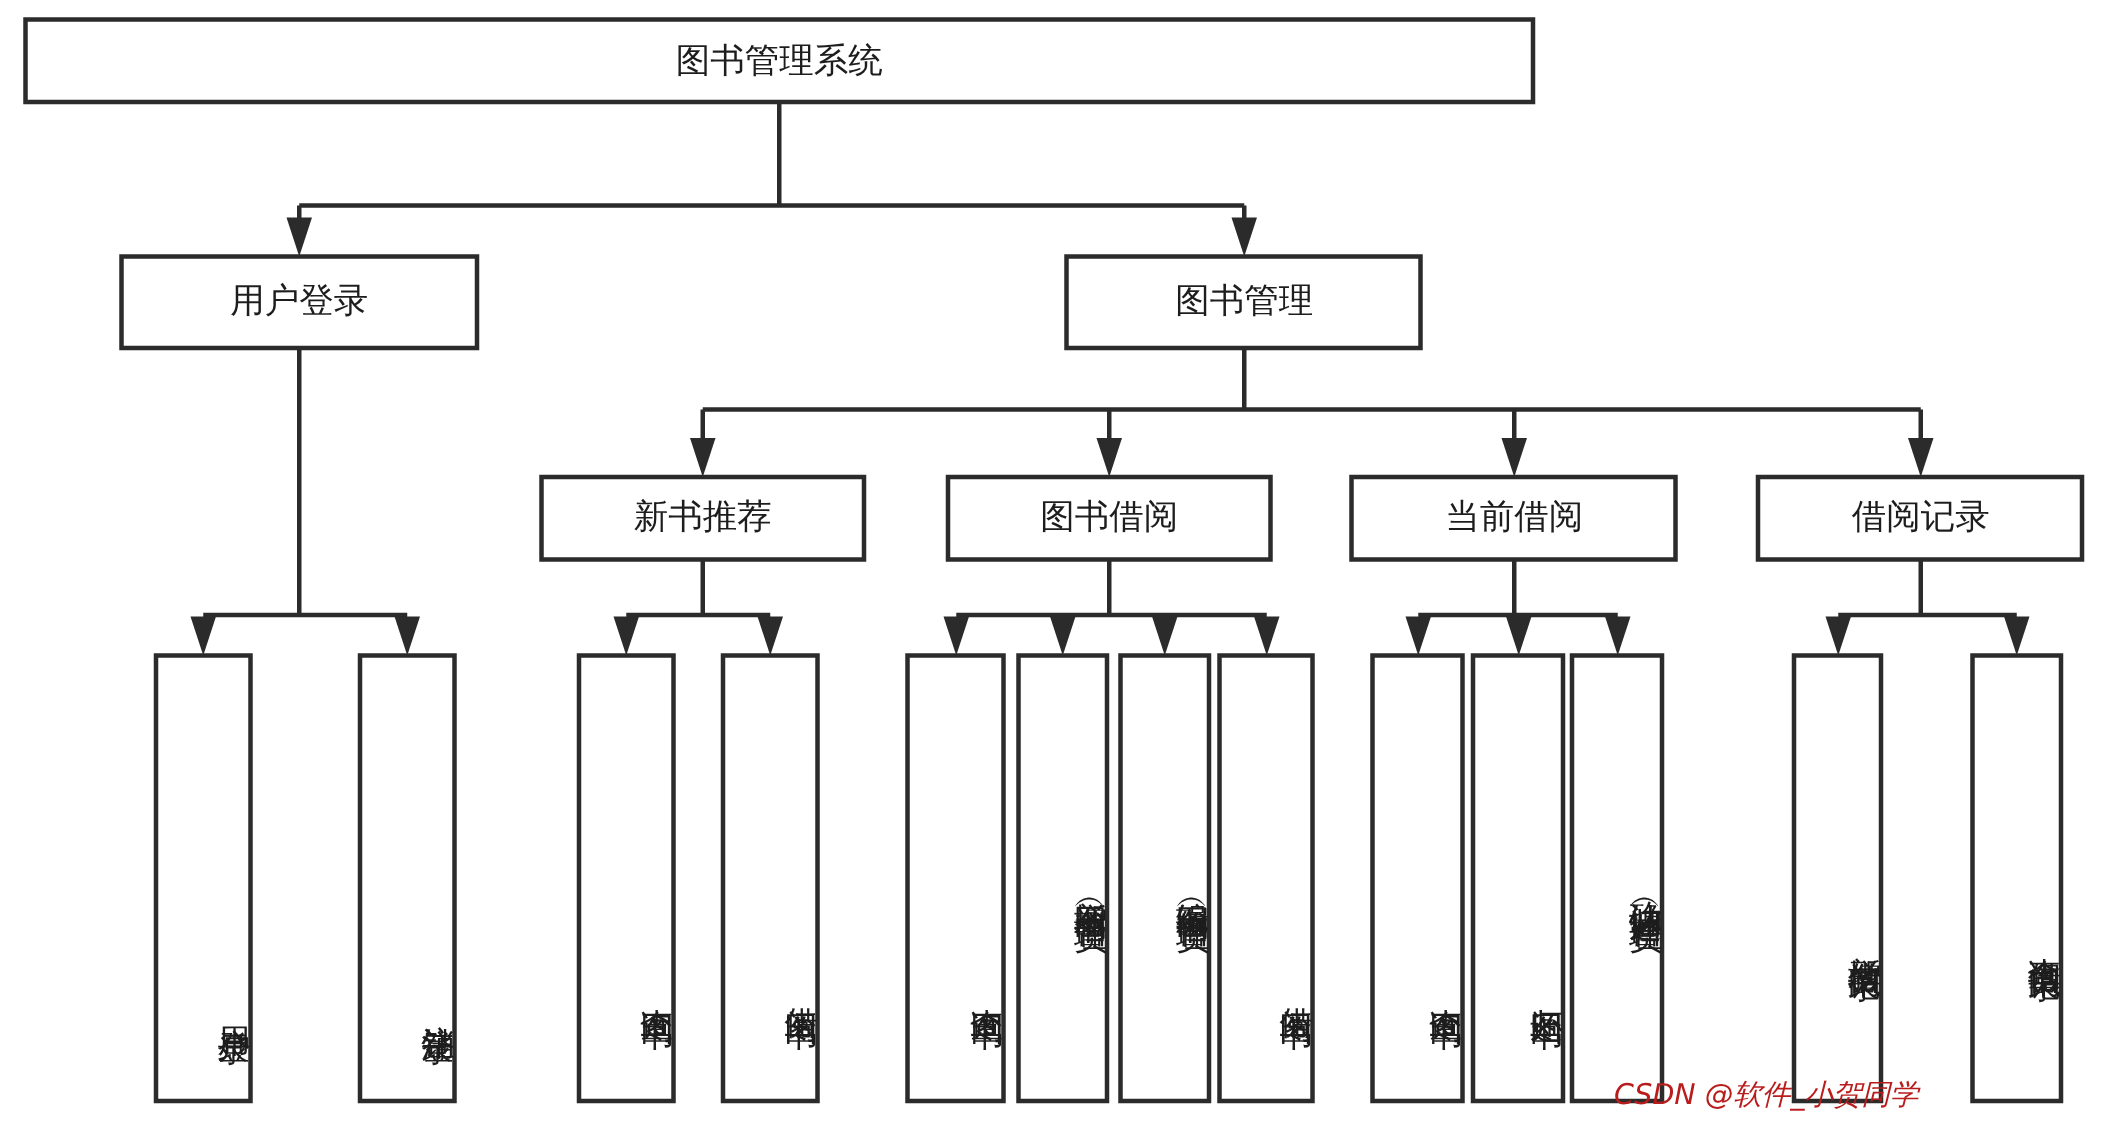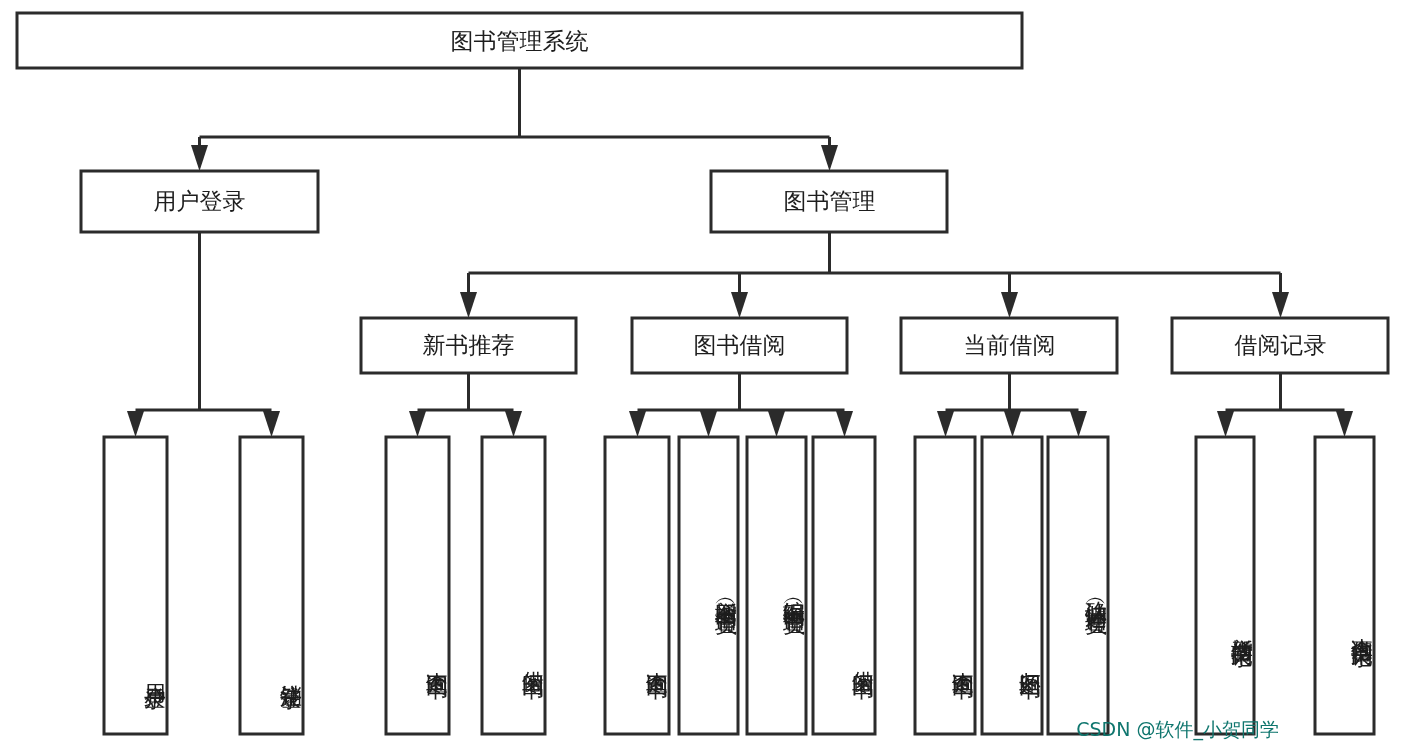--- a/index.html
+++ b/index.html
@@ -60,23 +60,24 @@
     align-items: flex-start;
     justify-content: center;
     pointer-events: none;
   }
   .watermark {
     position: absolute;
     right: 8px;
     bottom: 4px;
     font-family: "DejaVu Sans", "Liberation Sans", sans-serif;
     font-size: 19px;
-    color: #0f766e;
+    color: #b91c1c;
     white-space: nowrap;
     user-select: none;
+    font-style: italic;
   }
 </style>
 </head>
 <body>
 
 <div id="diagram-root">
 
   <svg id="flowchart" viewBox="0 0 1405 747" xmlns="http://www.w3.org/2000/svg">
 
     <g>

